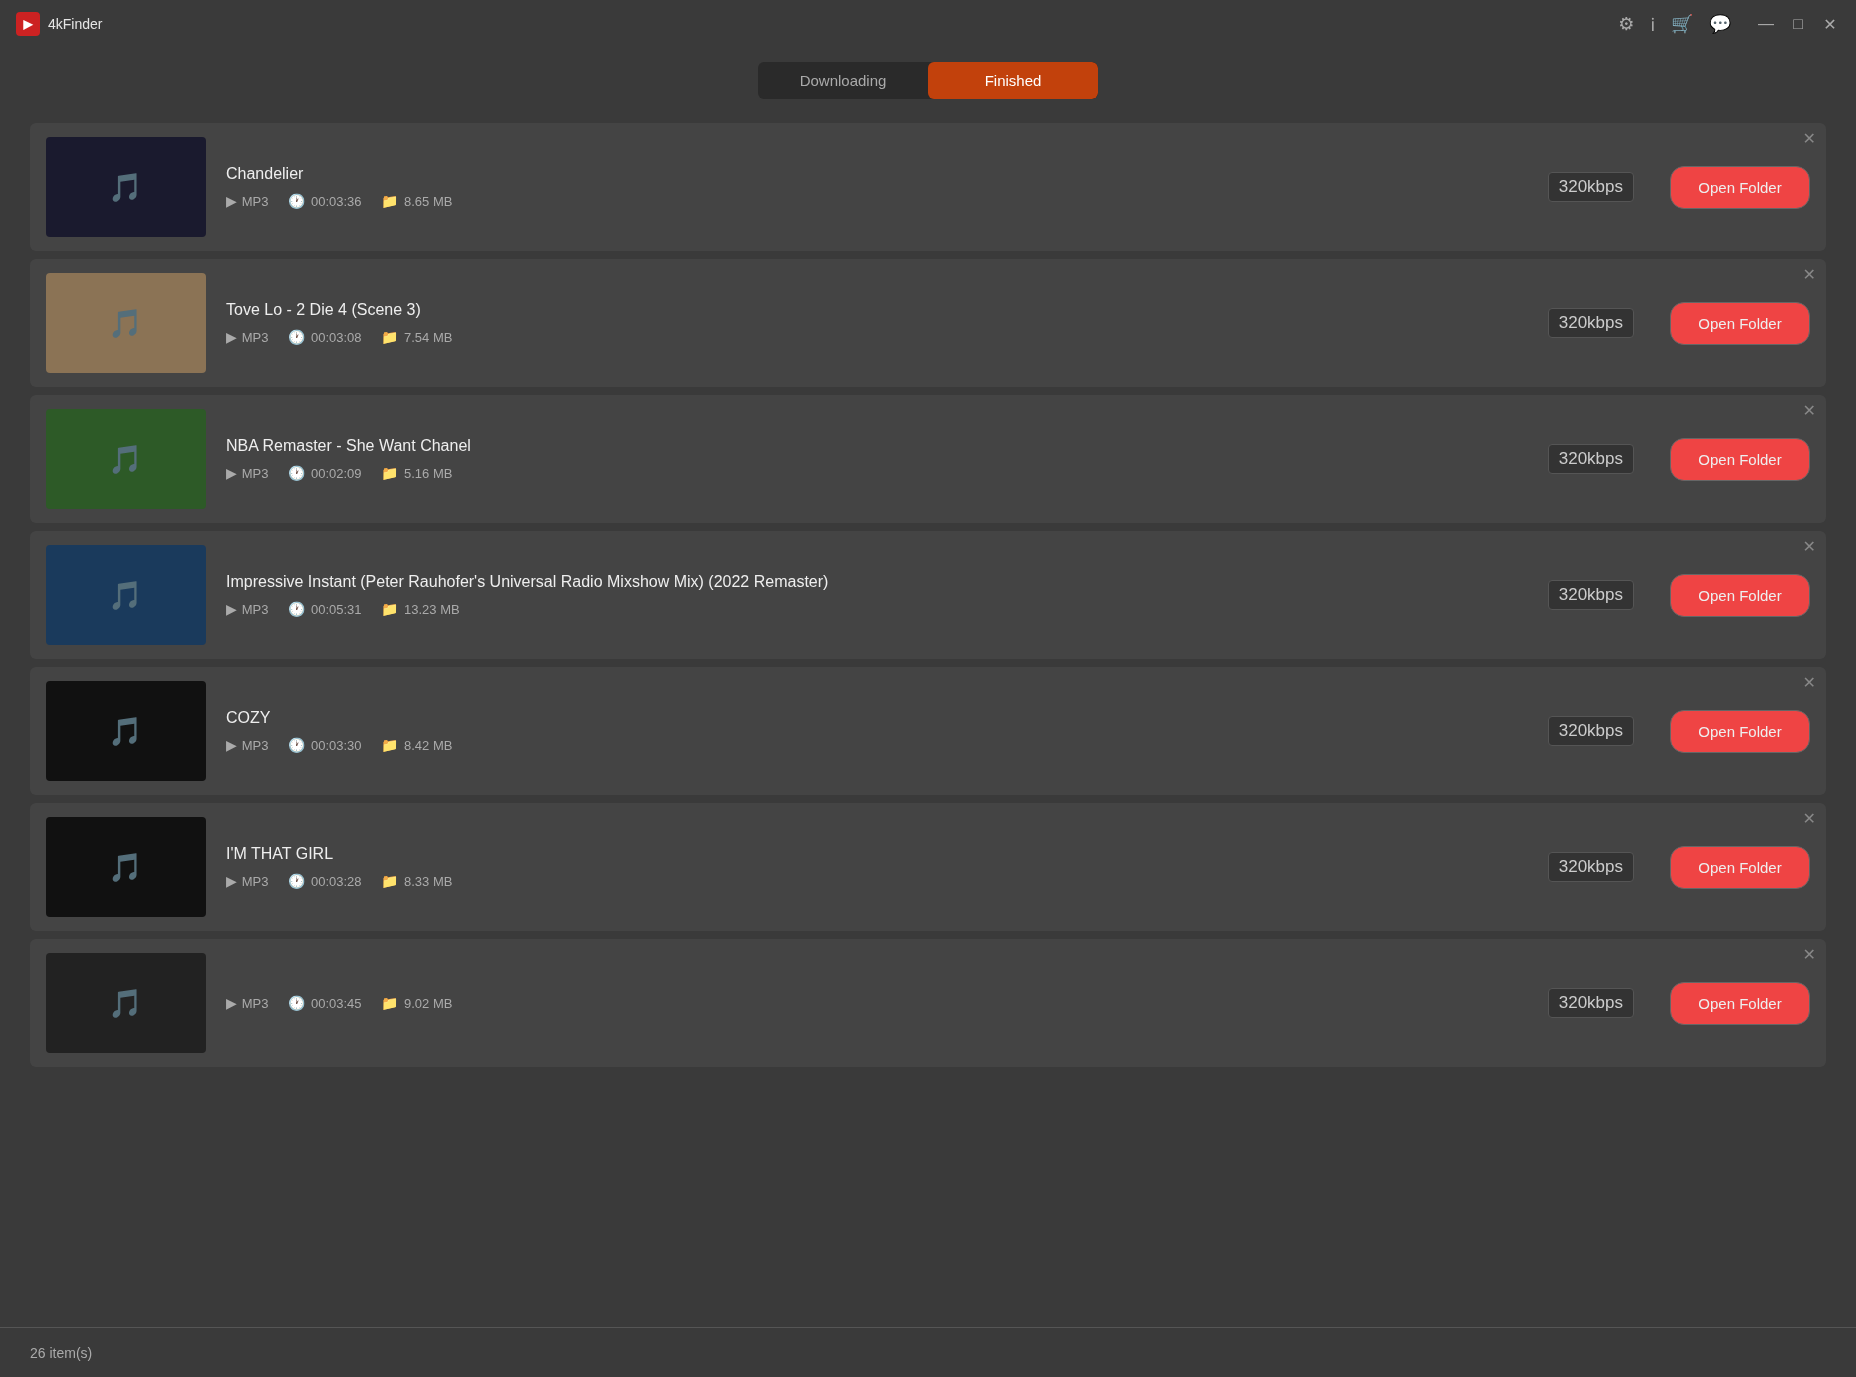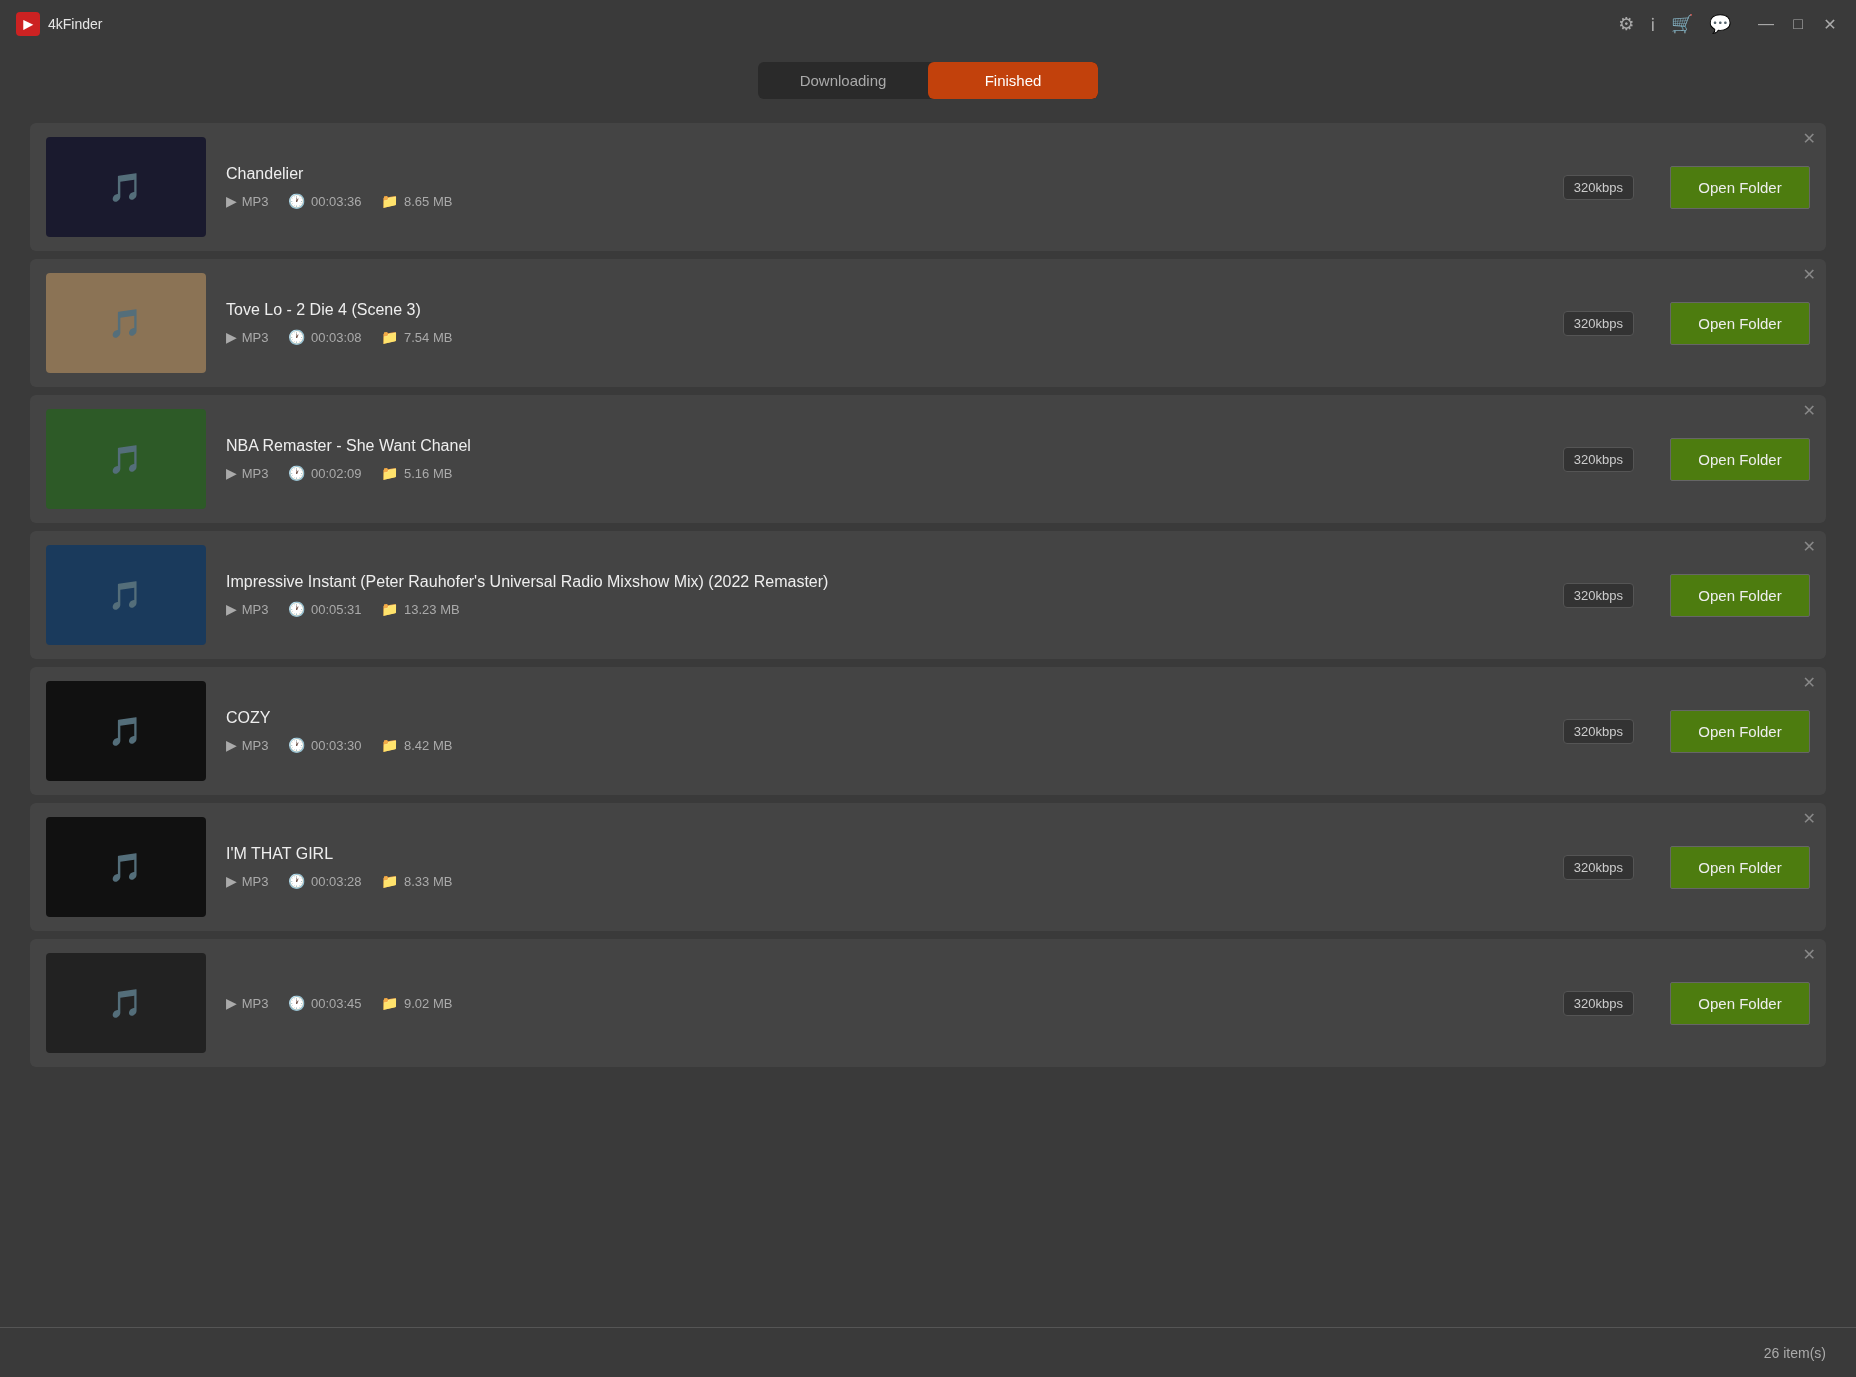--- a/index.html
+++ b/index.html
@@ -164,30 +164,30 @@
     }
     .meta-icon {
       font-size: 14px;
     }
 
     .quality-badge {
       background: #333;
       border: 1px solid #555;
       border-radius: 4px;
       padding: 4px 10px;
-      font-size: 13px;
+      font-size: 17px;
       color: #ccc;
       margin-right: 16px;
       flex-shrink: 0;
     }
 
     .open-folder-btn {
-      background: #4d7c0f;
+      background: #ef4444;
       border: 1px solid #666;
-      border-radius: 2px;
+      border-radius: 14px;
       padding: 12px 24px;
       font-size: 15px;
       color: #eee;
       cursor: pointer;
       flex-shrink: 0;
       min-width: 140px;
       text-align: center;
     }
 
     .close-btn {
@@ -204,21 +204,20 @@
     .status-bar {
       position: fixed;
       bottom: 0;
       left: 0;
       right: 0;
       height: 50px;
       background: #3a3a3a;
       border-top: 1px solid #555;
       display: flex;
       align-items: center;
-      justify-content: flex-end;
       padding: 0 30px;
       font-size: 14px;
       color: #aaa;
     }
   </style>
 </head>
 <body>
 
 <div class="title-bar">
   <div class="title-bar-left">

